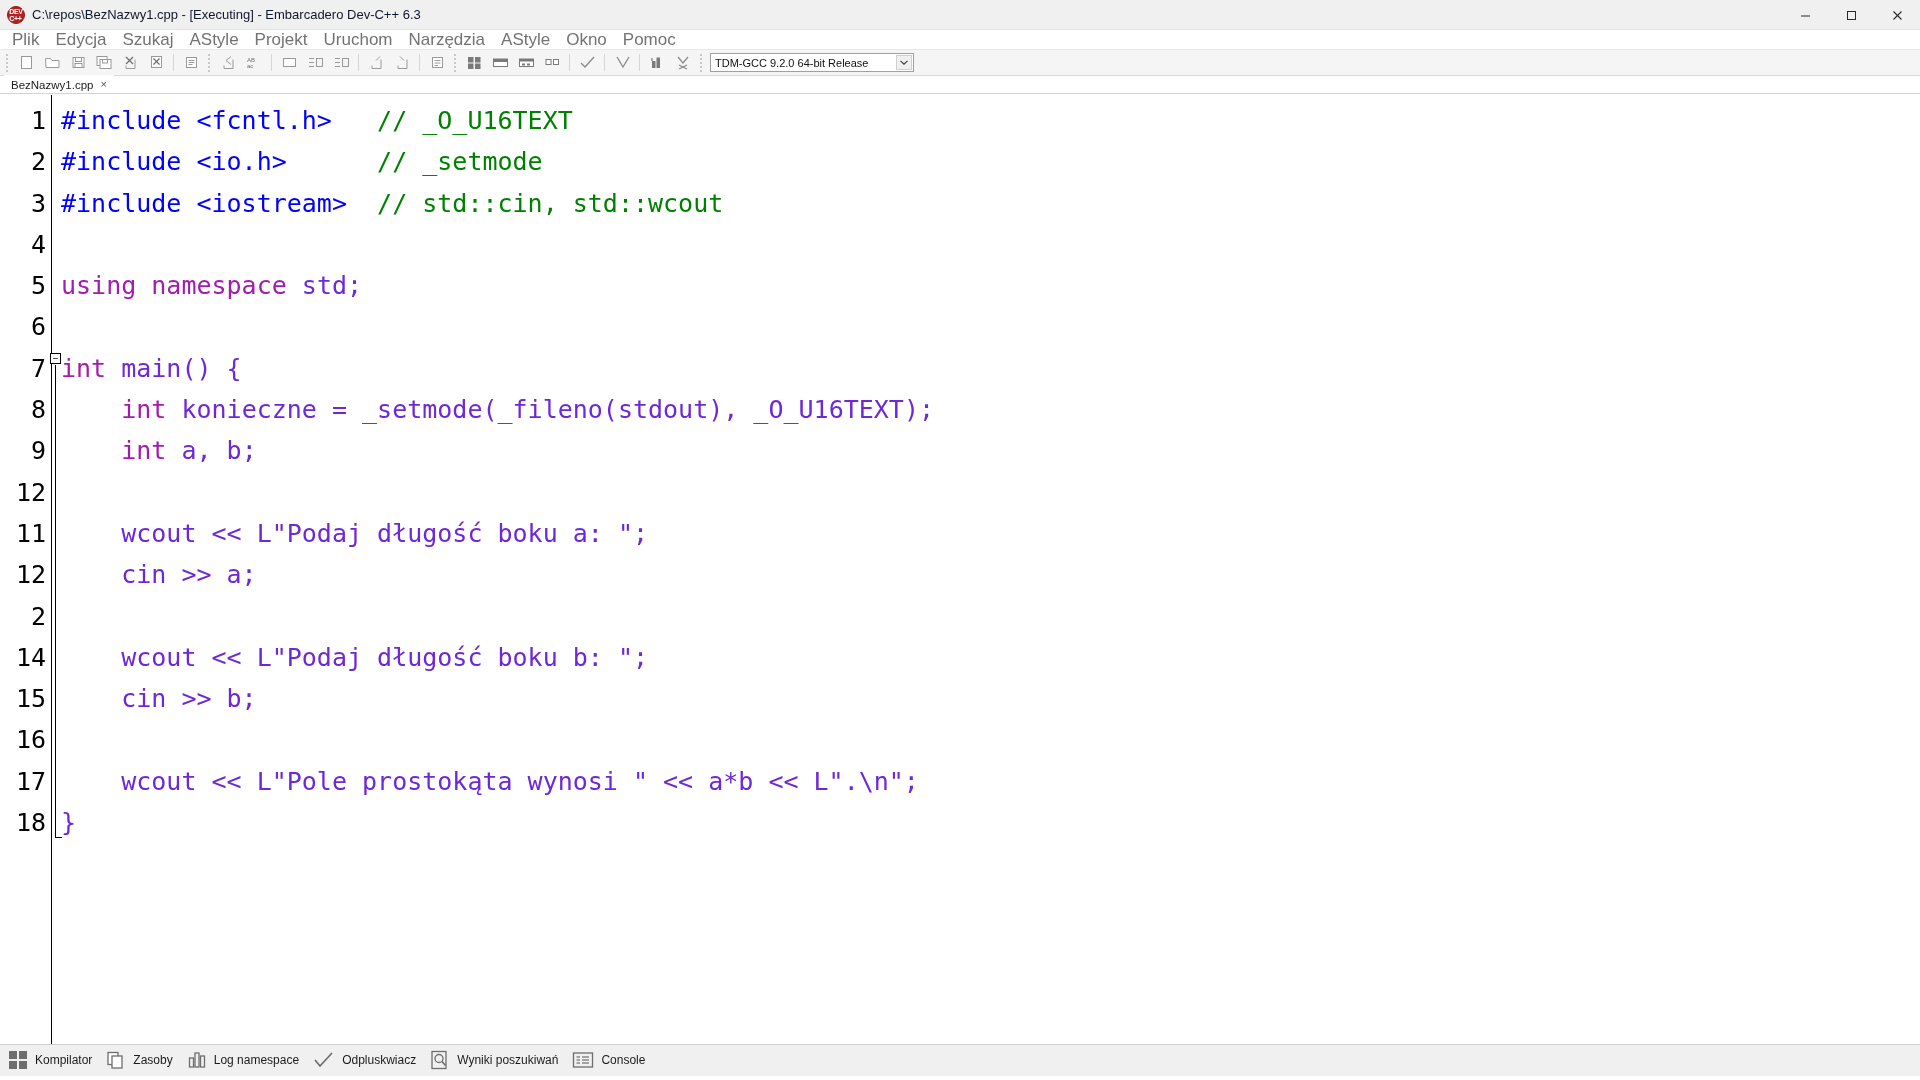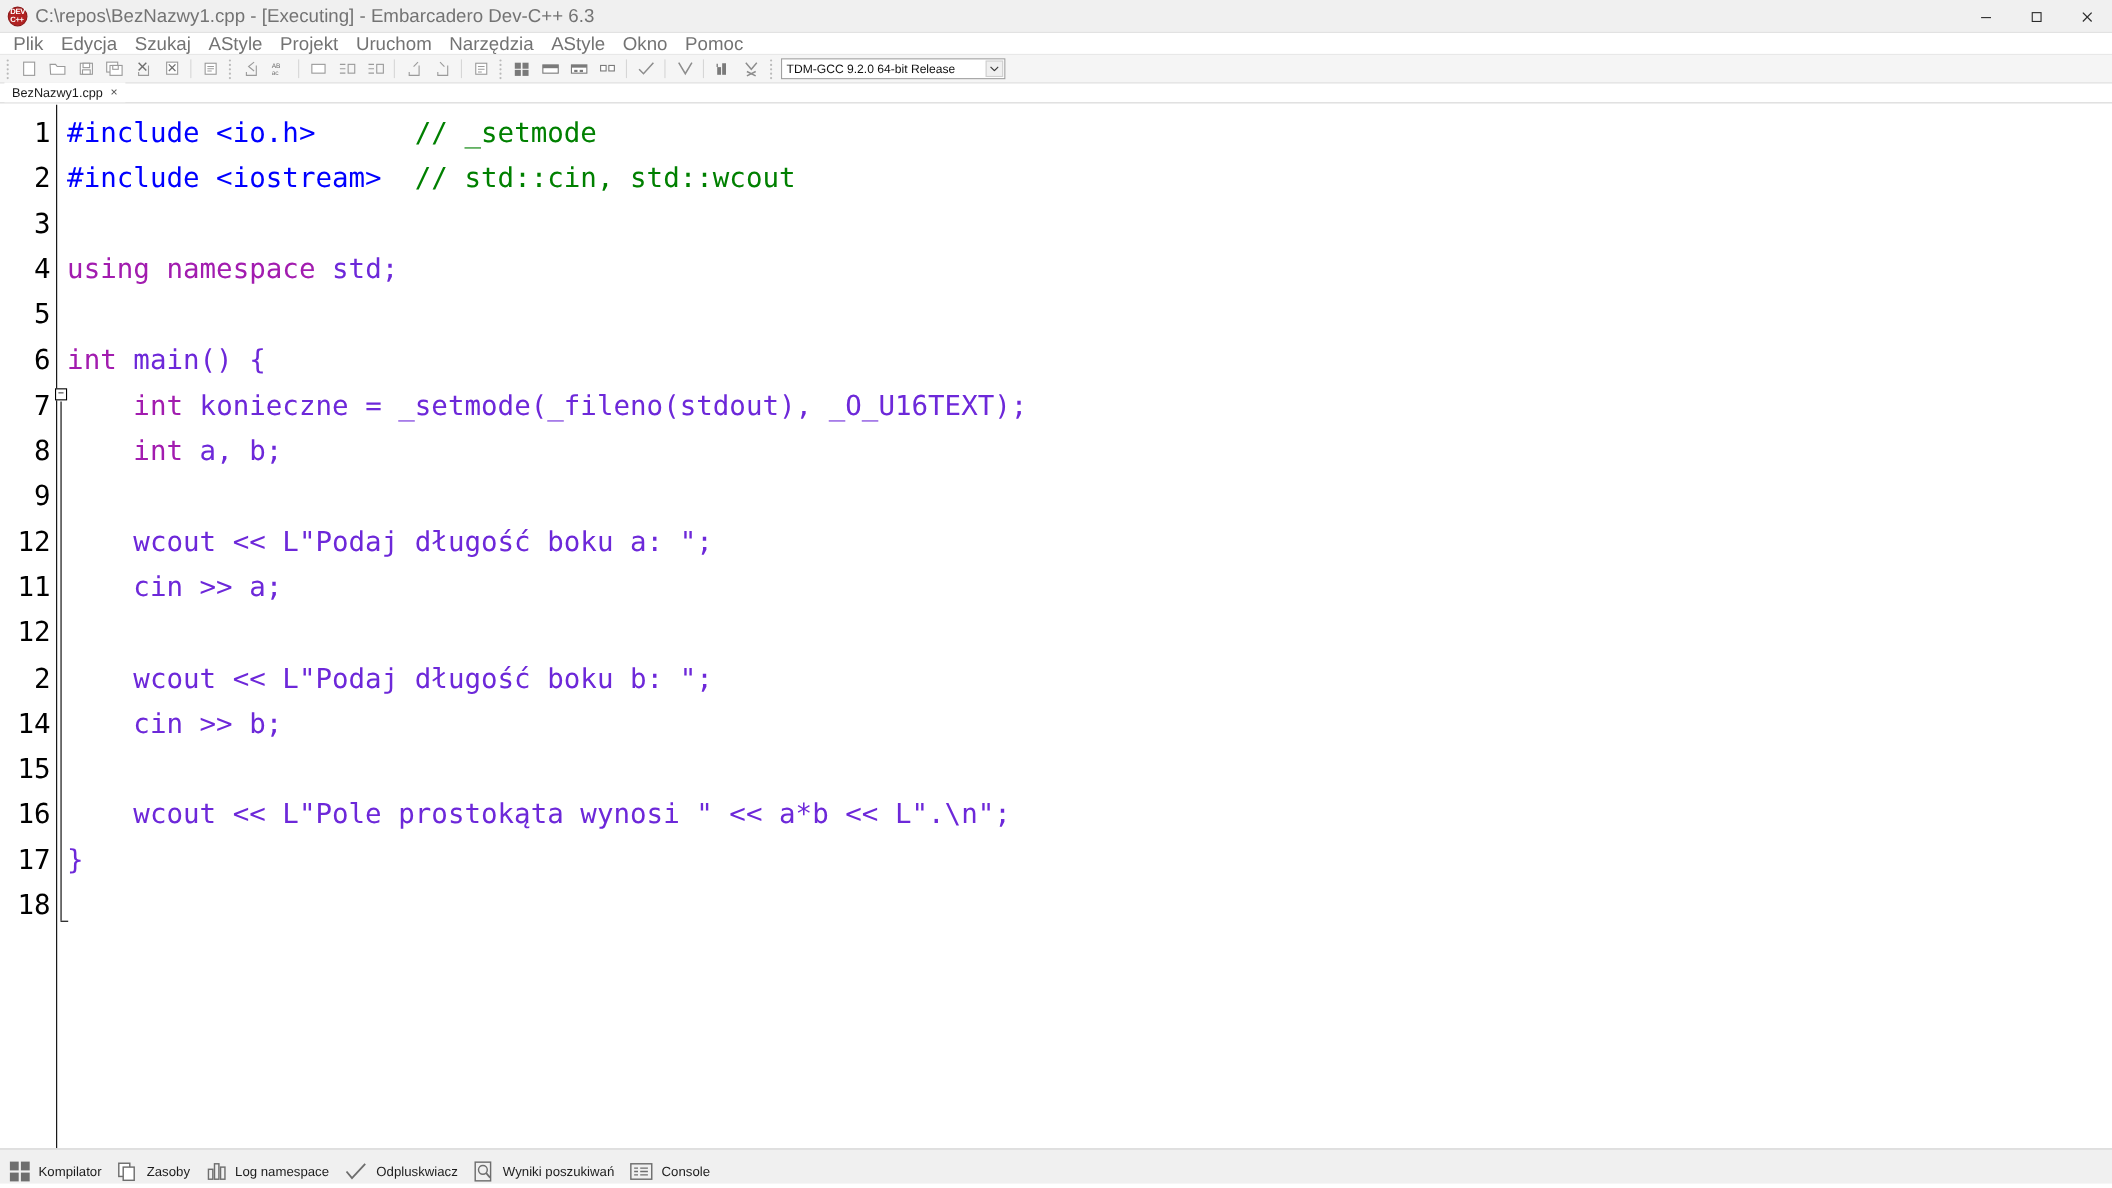--- a/index.html
+++ b/index.html
@@ -24,21 +24,21 @@
     margin-left: 7px; margin-right: 7px;
     border-radius: 50%;
     background: #b22222;
     border: 1px solid #8b1a1a;
     display: flex; align-items: center; justify-content: center;
     color: #fff; font-size: 7px; font-weight: bold;
     line-height: 1; letter-spacing: -0.3px;
     flex: 0 0 auto;
   }
   .title-text {
-    font-size: 17px; color: #737373; white-space: nowrap;
+    font-size: 13px; color: #0f172a; white-space: nowrap;
   }
   .win-controls {
     position: absolute; right: 0; top: 0; height: 30px;
     display: flex; align-items: stretch;
   }
   .win-btn {
     width: 46px; display: flex; align-items: center; justify-content: center;
     font-size: 13px; color: #2b2b2b;
   }
   .win-btn.close { color: #2b2b2b; }
@@ -194,21 +194,21 @@
     z-index: 4;
   }
 
   
   .statusbar {
     position: absolute;
     left: 0; right: 0; bottom: 0;
     height: 36px;
     background: #f0f0f0;
     border-top: 1px solid #cfcfcf;
-    display: flex; align-items: flex-end;
+    display: flex; align-items: flex-start;
     padding-left: 6px;
   }
   .sb-item {
     display: flex; align-items: center;
     height: 30px;
     padding: 0 12px 0 2px;
     font-size: 12px; color: #1c1c1c;
     white-space: nowrap;
   }
   .sb-item .sb-icon { margin-right: 7px; display: flex; align-items: center; }
@@ -501,20 +501,21 @@
         <div class="gln">2</div>
         <div class="gln">14</div>
         <div class="gln">15</div>
         <div class="gln">16</div>
         <div class="gln">17</div>
         <div class="gln">18</div>
       </div>
   </div>
   <div class="codearea">
     <div id="code-lines">
+        <div class="cline"><span class="pre">#include &lt;fcntl.h&gt;</span><span class="txt">   </span><span class="cmt">// _O_U16TEXT</span></div>
         <div class="cline"><span class="pre">#include &lt;io.h&gt;</span><span class="txt">      </span><span class="cmt">// _setmode</span></div>
         <div class="cline"><span class="pre">#include &lt;iostream&gt;</span><span class="txt">  </span><span class="cmt">// std::cin, std::wcout</span></div>
         <div class="cline">&nbsp;</div>
         <div class="cline"><span class="kw">using namespace</span><span class="txt"> std;</span></div>
         <div class="cline">&nbsp;</div>
         <div class="cline"><span class="kw">int</span><span class="txt"> main() {</span></div>
         <div class="cline"><span class="txt">    </span><span class="kw">int</span><span class="txt"> konieczne = _setmode(_fileno(stdout), _O_U16TEXT);</span></div>
         <div class="cline"><span class="txt">    </span><span class="kw">int</span><span class="txt"> a, b;</span></div>
         <div class="cline">&nbsp;</div>
         <div class="cline"><span class="txt">    wcout &lt;&lt; L"Podaj długość boku a: ";</span></div>

